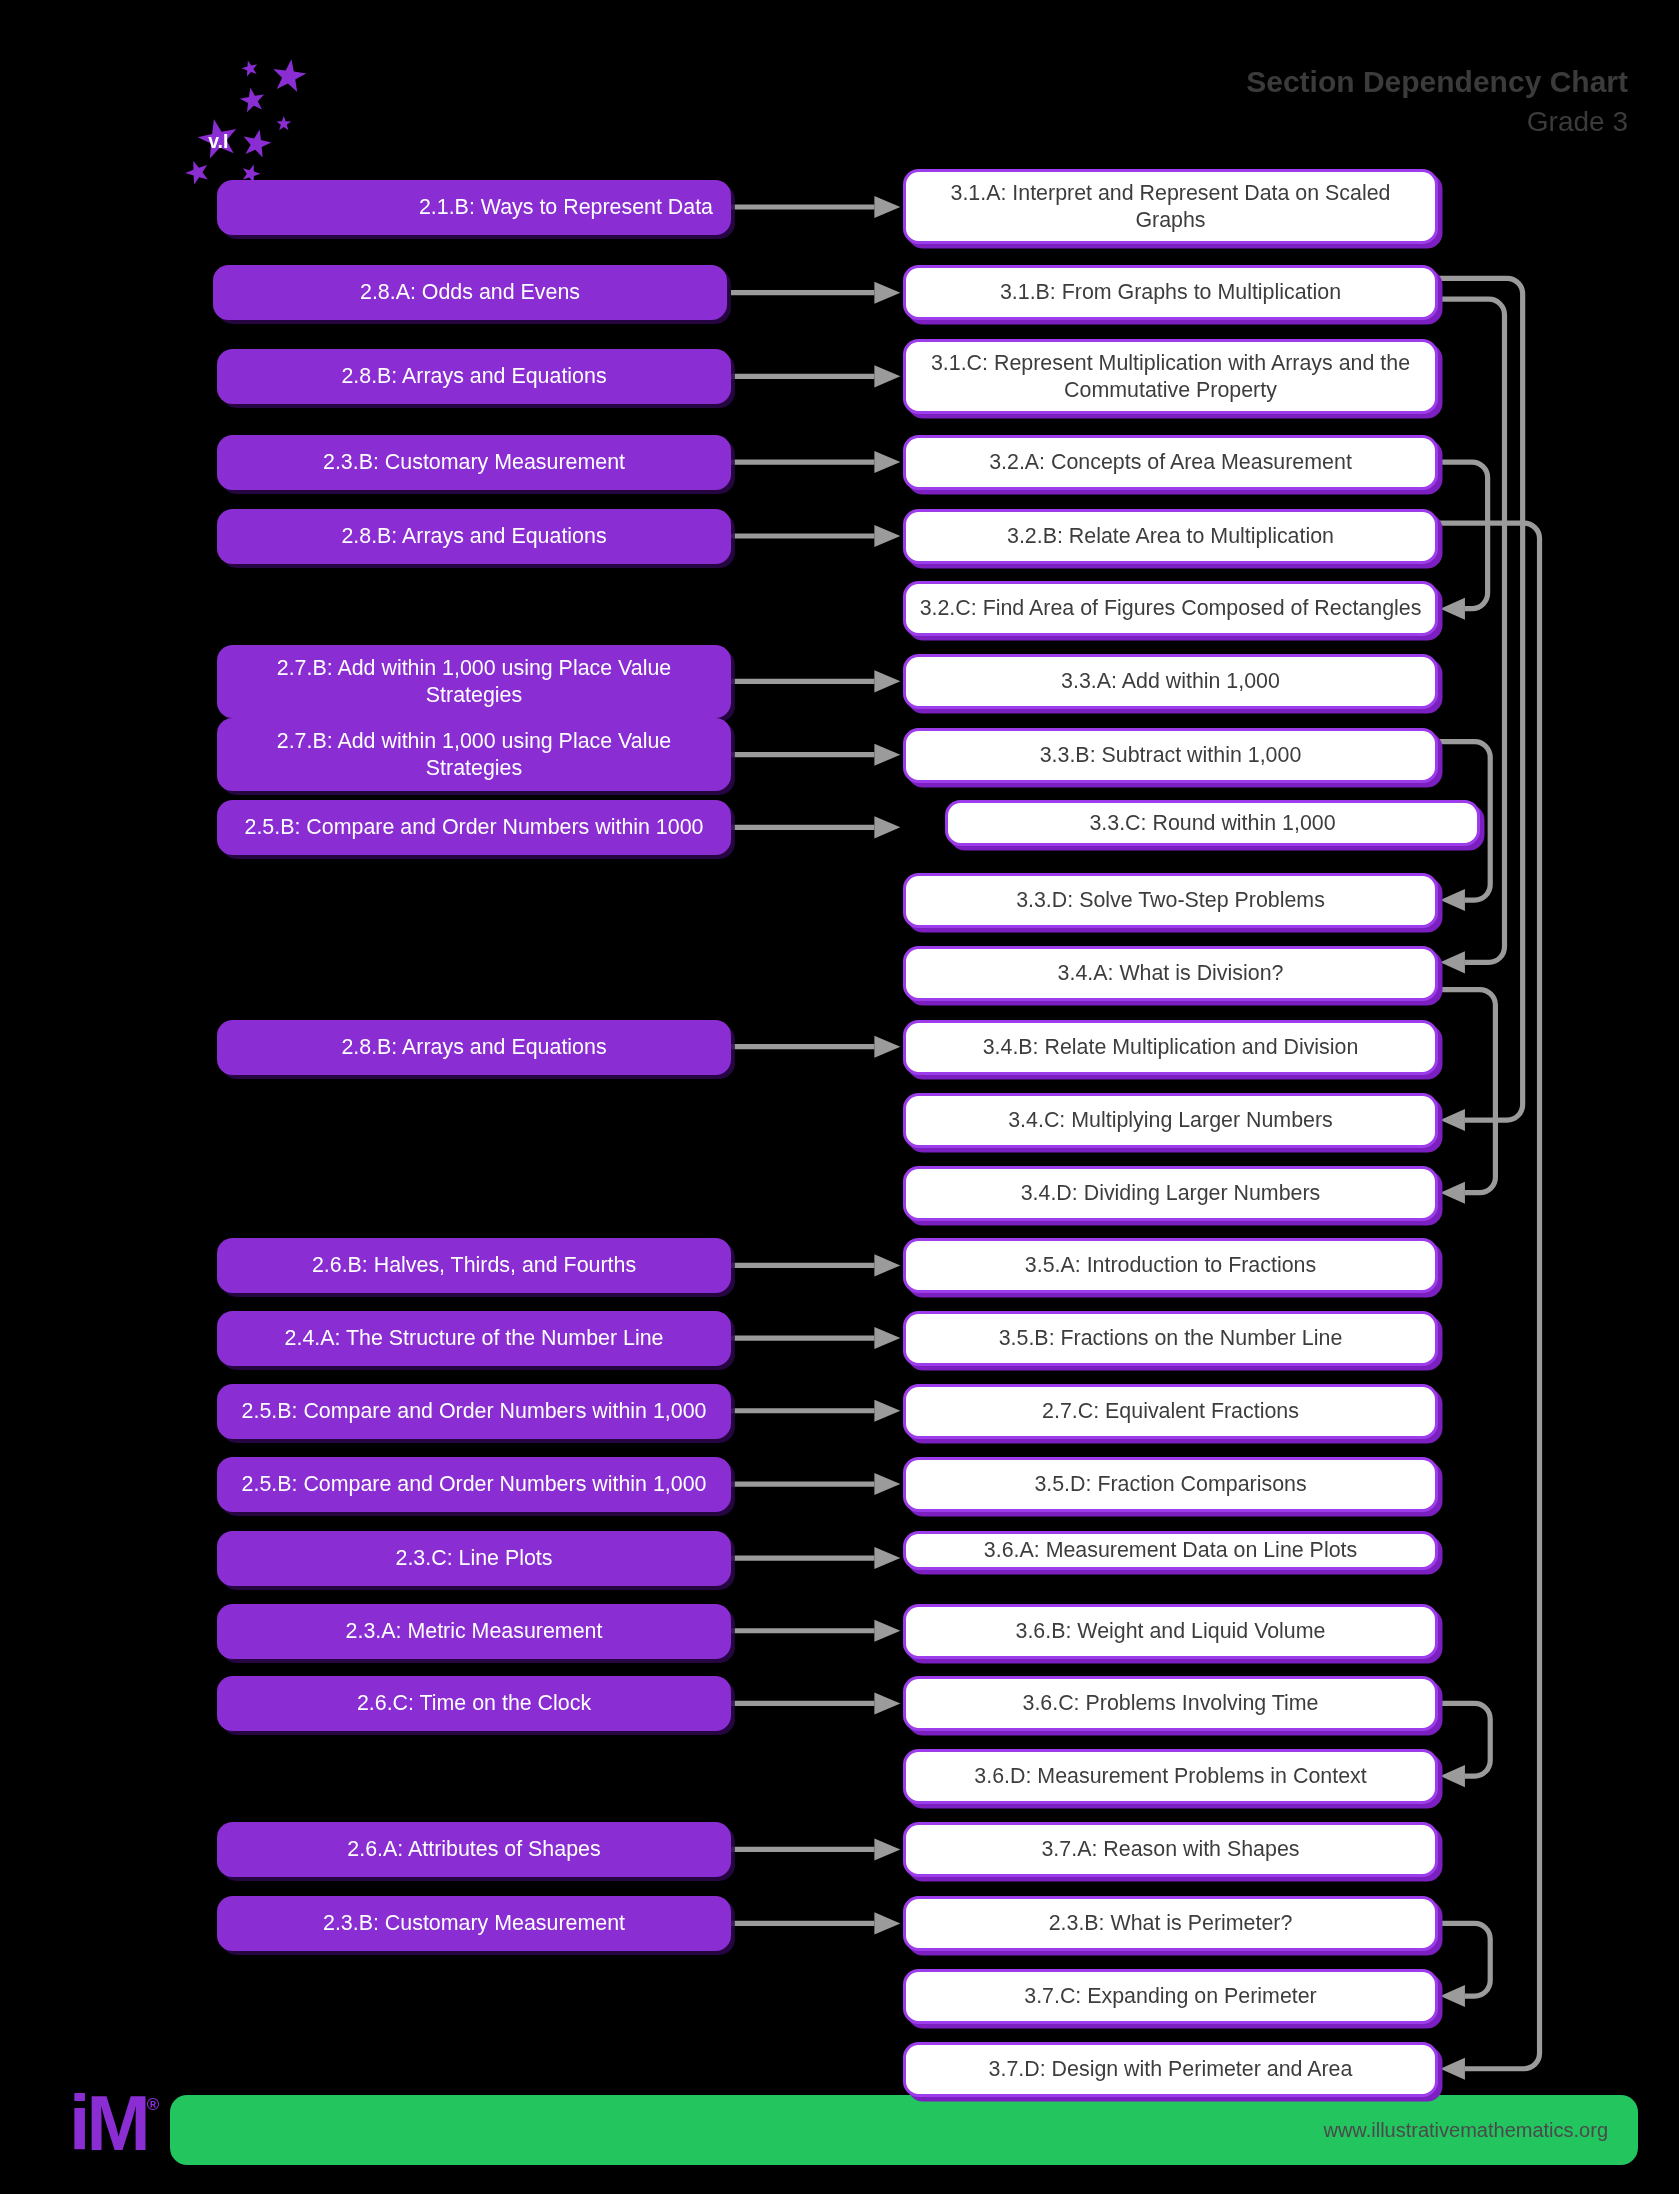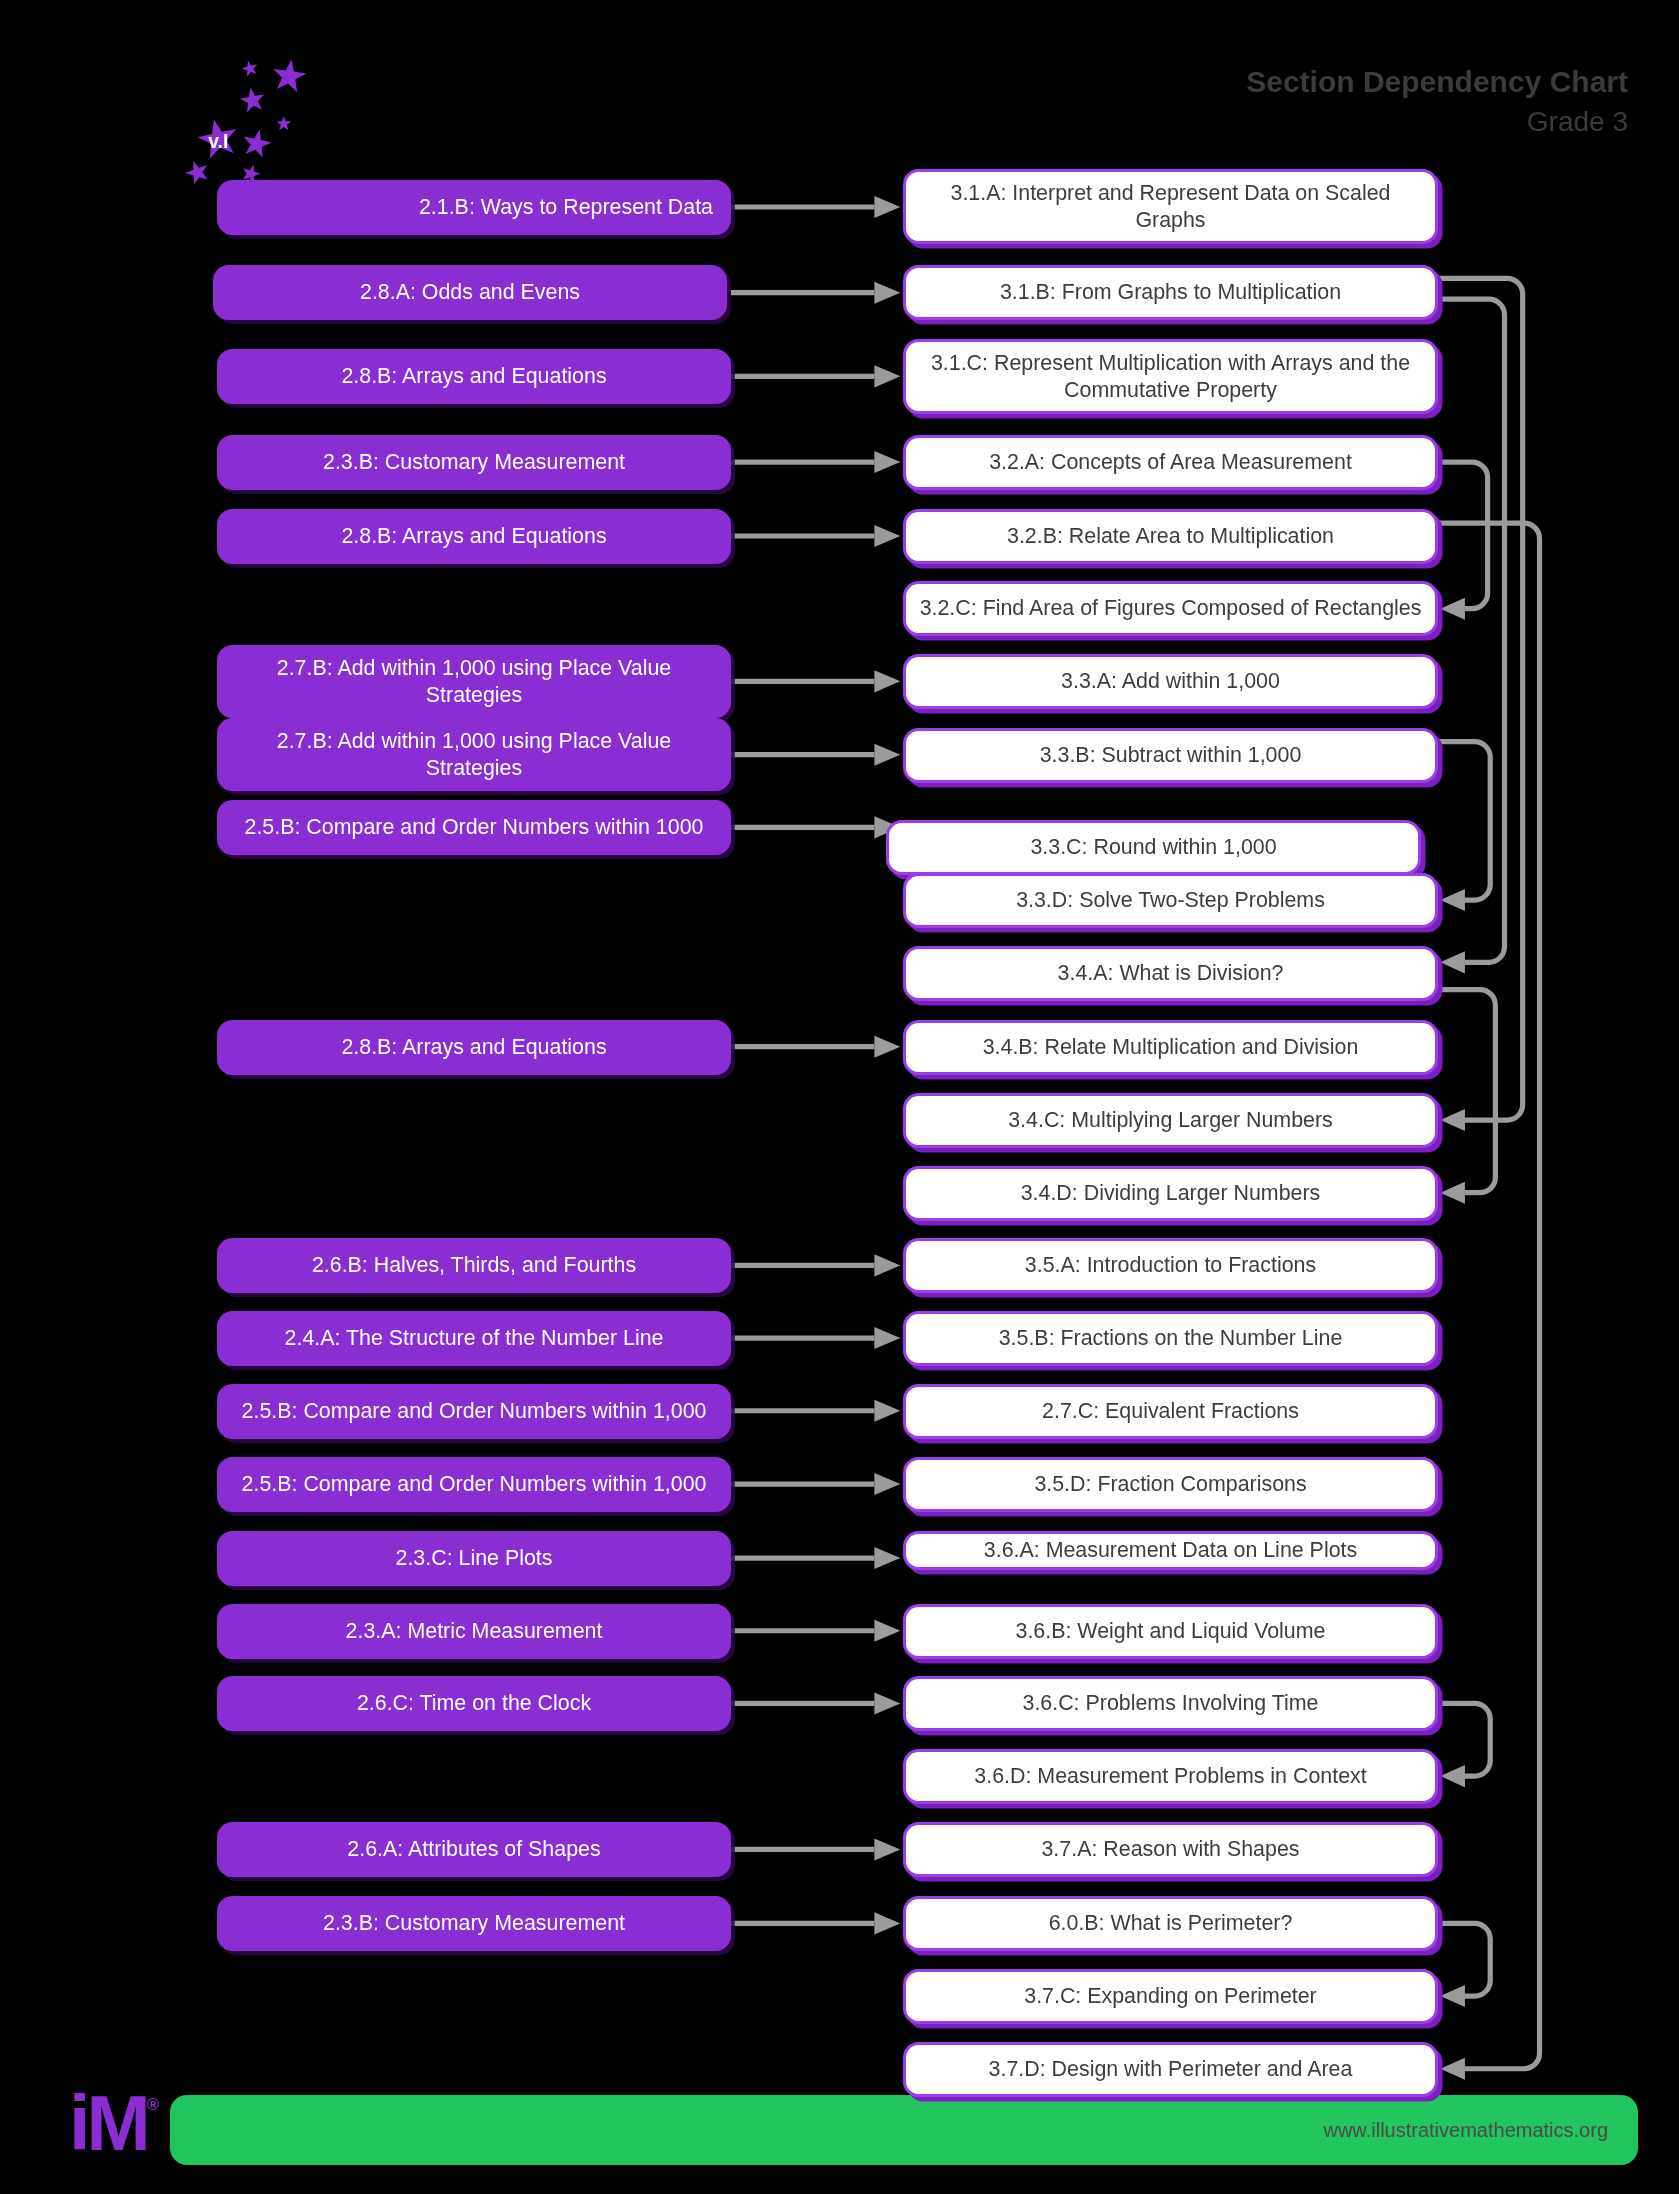--- a/index.html
+++ b/index.html
@@ -144,21 +144,21 @@
     </div>
     <div class="box left" style="left: 217px; top: 718px; width: 514px; height: 73px;">
       <span class="">2.7.B: Add within 1,000 using Place Value Strategies</span>
     </div>
     <div class="box right" style="left: 903px; top: 728px; width: 535px; height: 55px;">
       <span class="nowrap">3.3.B: Subtract within 1,000</span>
     </div>
     <div class="box left" style="left: 217px; top: 800px; width: 514px; height: 55px;">
       <span class="nowrap">2.5.B: Compare and Order Numbers within 1000</span>
     </div>
-    <div class="box right" style="left: 886px; top: 800px; width: 535px; height: 55px; margin-top: 20px;">
+    <div class="box right" style="left: 945px; top: 800px; width: 535px; height: 46px;">
       <span class="nowrap">3.3.C: Round within 1,000</span>
     </div>
     <div class="box right" style="left: 903px; top: 873px; width: 535px; height: 55px;">
       <span class="nowrap">3.3.D: Solve Two-Step Problems</span>
     </div>
     <div class="box right" style="left: 903px; top: 946px; width: 535px; height: 55px;">
       <span class="nowrap">3.4.A: What is Division?</span>
     </div>
     <div class="box left" style="left: 217px; top: 1020px; width: 514px; height: 55px;">
       <span class="nowrap">2.8.B: Arrays and Equations</span>
@@ -220,21 +220,21 @@
     <div class="box left" style="left: 217px; top: 1822px; width: 514px; height: 55px;">
       <span class="nowrap">2.6.A: Attributes of Shapes</span>
     </div>
     <div class="box right" style="left: 903px; top: 1822px; width: 535px; height: 55px;">
       <span class="nowrap">3.7.A: Reason with Shapes</span>
     </div>
     <div class="box left" style="left: 217px; top: 1896px; width: 514px; height: 55px;">
       <span class="nowrap">2.3.B: Customary Measurement</span>
     </div>
     <div class="box right" style="left: 903px; top: 1896px; width: 535px; height: 55px;">
-      <span class="nowrap">6.0.B: What is Perimeter?</span>
+      <span class="nowrap">2.3.B: What is Perimeter?</span>
     </div>
     <div class="box right" style="left: 903px; top: 1969px; width: 535px; height: 55px;">
       <span class="nowrap">3.7.C: Expanding on Perimeter</span>
     </div>
     <div class="box right" style="left: 903px; top: 2042px; width: 535px; height: 55px;">
       <span class="nowrap">3.7.D: Design with Perimeter and Area</span>
     </div>
   </div>
 
 <div class="im-logo"><span>iM</span><span class="reg">®</span></div>

